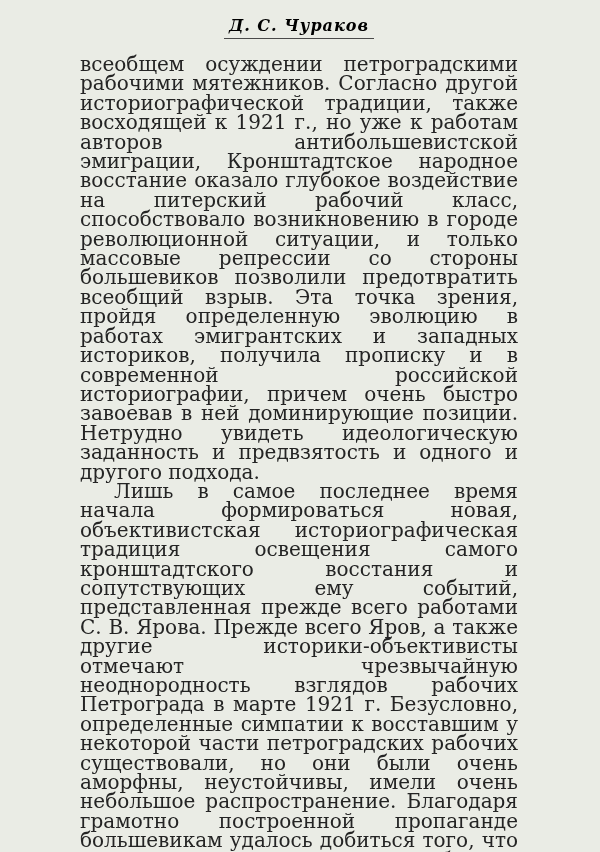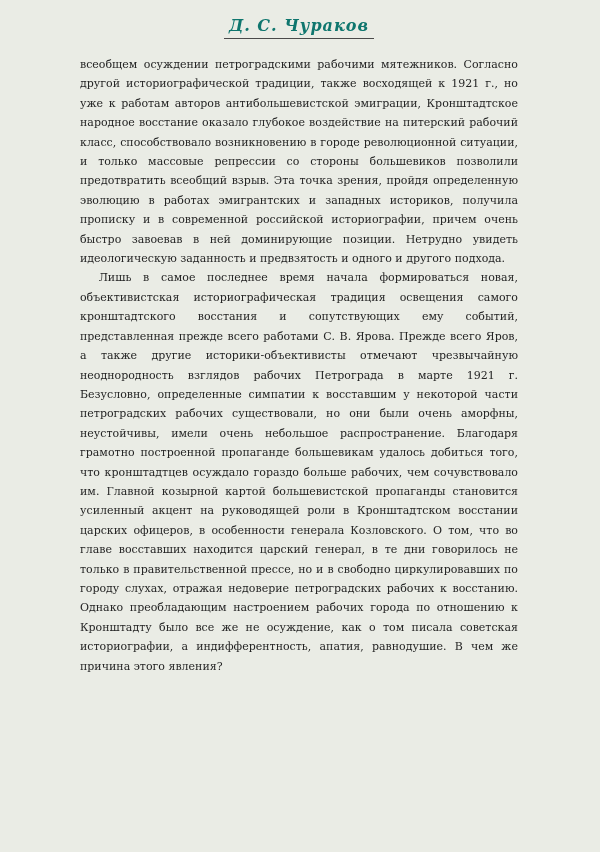--- a/index.html
+++ b/index.html
@@ -21,32 +21,32 @@
     box-sizing: border-box;
     padding: 16px 82px 0 80px;
   }
   .running-header {
     text-align: center;
     font-family: "DejaVu Serif", "Liberation Serif", serif;
     font-style: italic;
     font-weight: bold;
     font-size: 16px;
     letter-spacing: 1px;
-    color: #0f766e;
+    color: #000000;
     margin: 0 0 3px 0;
   }
   .header-rule {
     width: 150px;
     height: 1px;
     background: #4a4a4a;
     margin: 0 auto 16px auto;
   }
   .body-text p {
     margin: 0;
-    font-size: 11px;
+    font-size: 20px;
     line-height: 19.4px;
     text-align: justify;
     text-justify: inter-word;
     color: #242424;
   }
   .body-text p.indent {
     text-indent: 1.7em;
   }
   .page-number {
     position: absolute;

